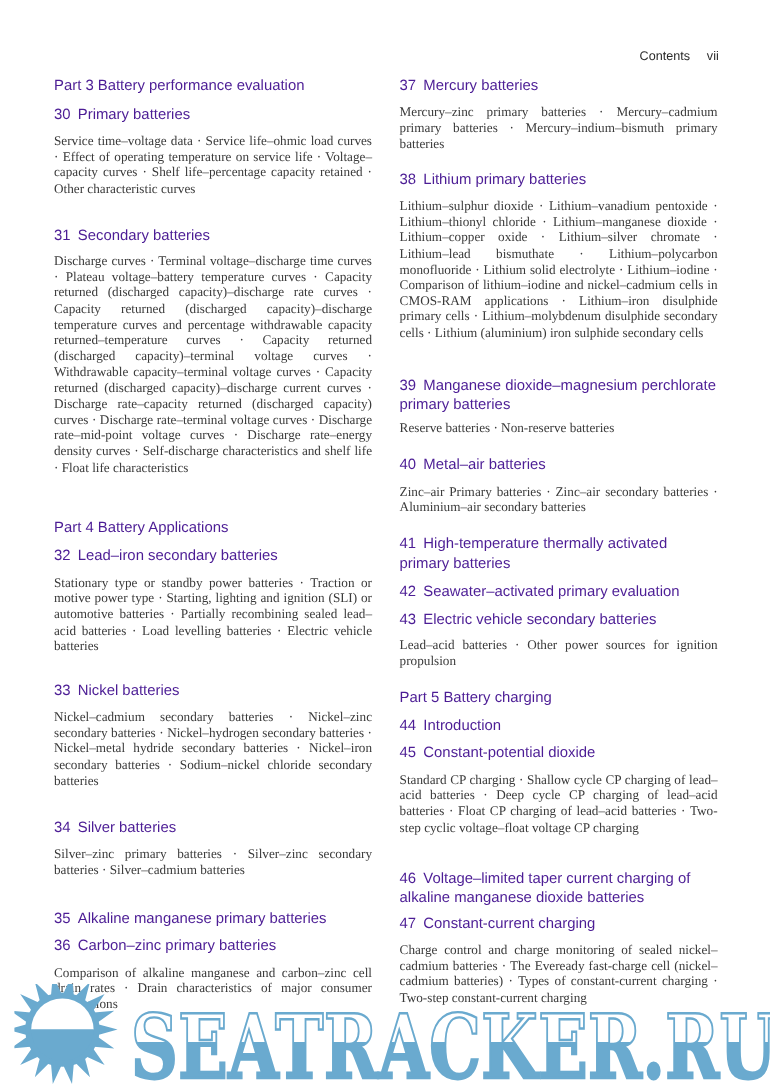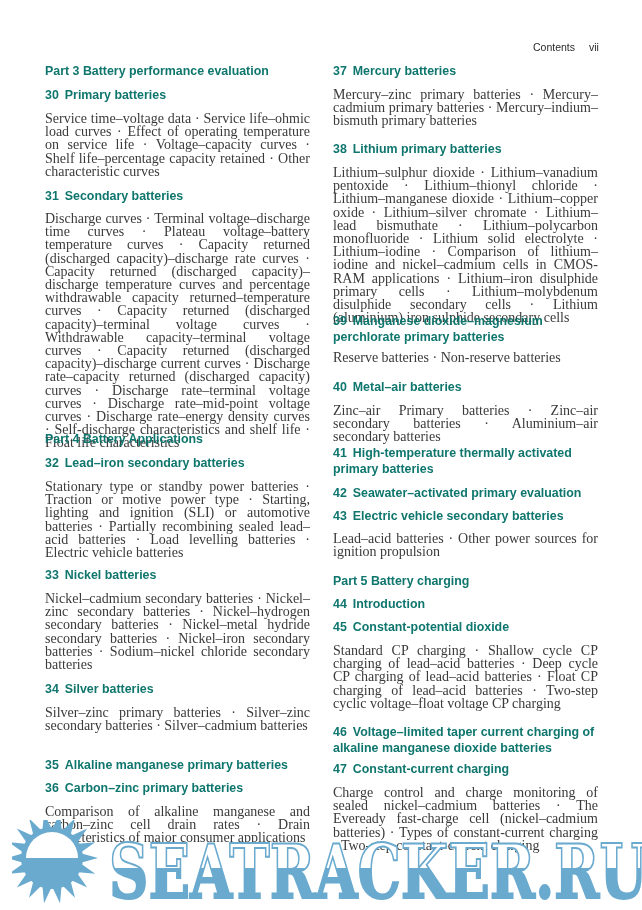--- a/index.html
+++ b/index.html
@@ -3,23 +3,23 @@
 <meta charset="utf-8">
 <style>
   html, body { margin:0; padding:0; background:#ffffff; }
   body { width:642px; height:910px; position:relative; overflow:hidden; }
   .page { position:absolute; left:12px; top:0; width:642px; height:910px; }
   .running-head { position:absolute; top:41px; left:521px; font-family:"Liberation Sans", sans-serif; font-size:10.5px; color:#2a2a2a; }
   .running-head .pg { margin-left:14px; }
   .col { position:absolute; top:64px; width:265px; }
   .col.left { left:33px; }
   .col.right { left:321px; }
-  .h { font-family:"Liberation Sans", sans-serif; font-weight:bold; color:#0f766e; font-size:12.4px; line-height:15.5px; margin:0; }
+  .h { font-family:"Liberation Sans", sans-serif; font-weight:normal; color:#4c1d95; font-size:12.4px; line-height:15.5px; margin:0; }
   .h .num { margin-right:6px;margin-top:21px; }
-  .body { font-family:"Liberation Serif", serif; font-size:14px; line-height:13.2px; color:#3a3a3a; text-align:justify; margin:0; }
+  .body { font-family:"Liberation Serif", serif; font-size:11px; line-height:13.2px; color:#3a3a3a; text-align:justify; margin:0; }
   .wm { position:absolute; left:0; top:820px; width:642px; height:90px; }
 </style>
 </head>
 <body>
 
 <div class="page">
   <div class="running-head">
     <span>Contents</span><span class="pg">vii</span>
   </div>
 

